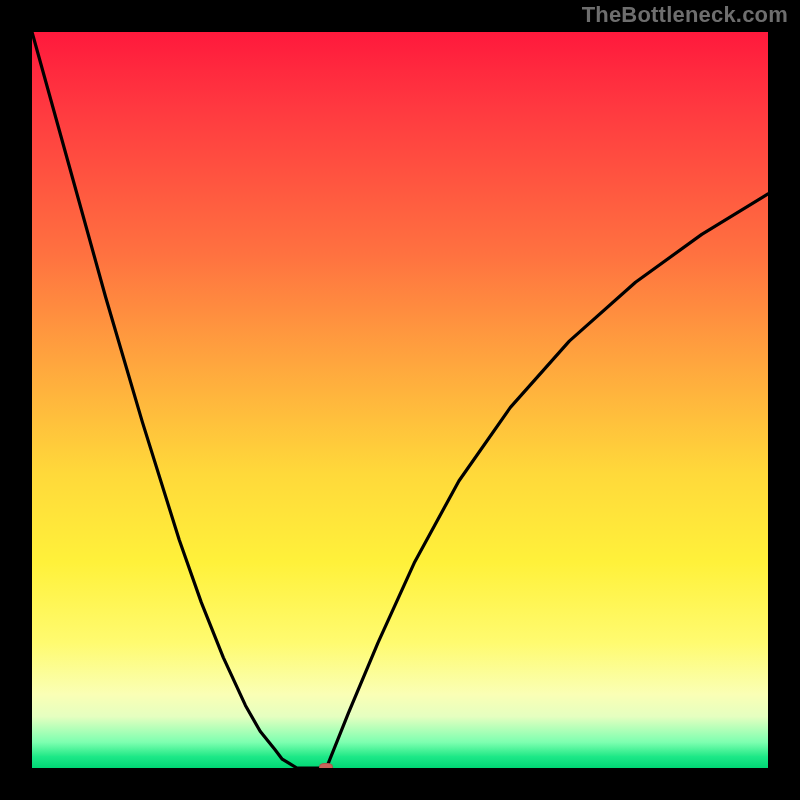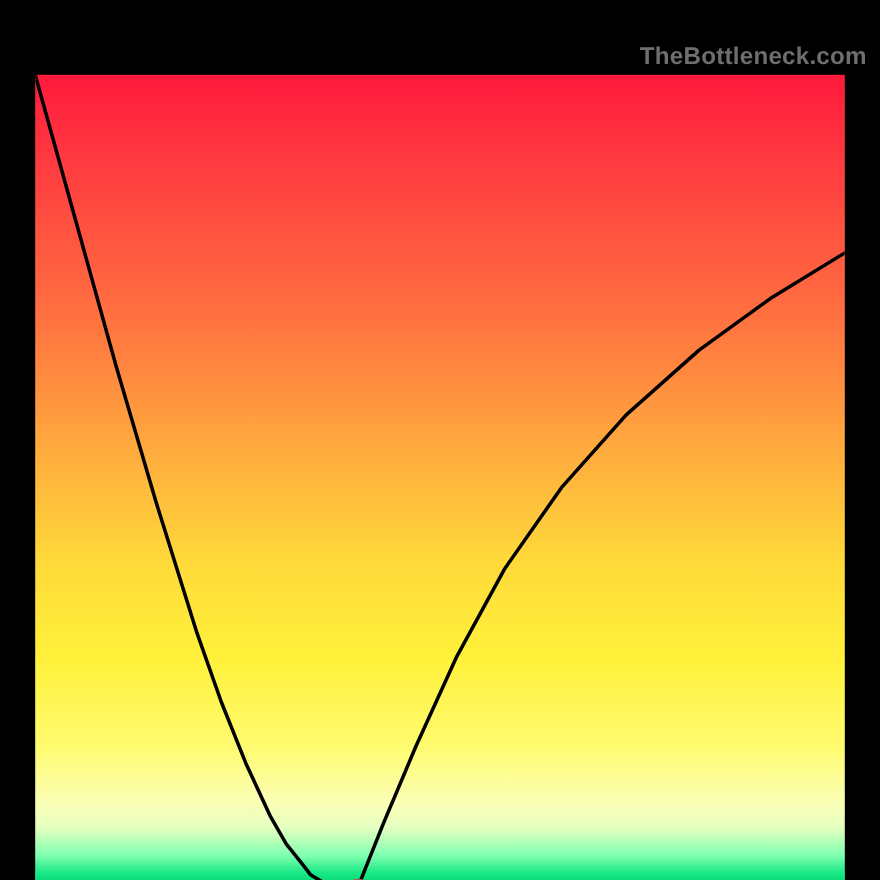--- a/index.html
+++ b/index.html
@@ -9,21 +9,20 @@
     height: 800px;
     overflow: hidden;
     background: #000;
     font-family: Arial, Helvetica, sans-serif;
   }
   .stage {
     position: relative;
     width: 800px;
     height: 716px;
     background: #000;
-    margin-top: 36px;
   }
   .watermark {
     position: absolute;
     top: 2px;
     right: 12px;
     color: #6e6e6e;
     font-size: 22px;
     font-weight: 600;
     letter-spacing: 0.2px;
     z-index: 4;

